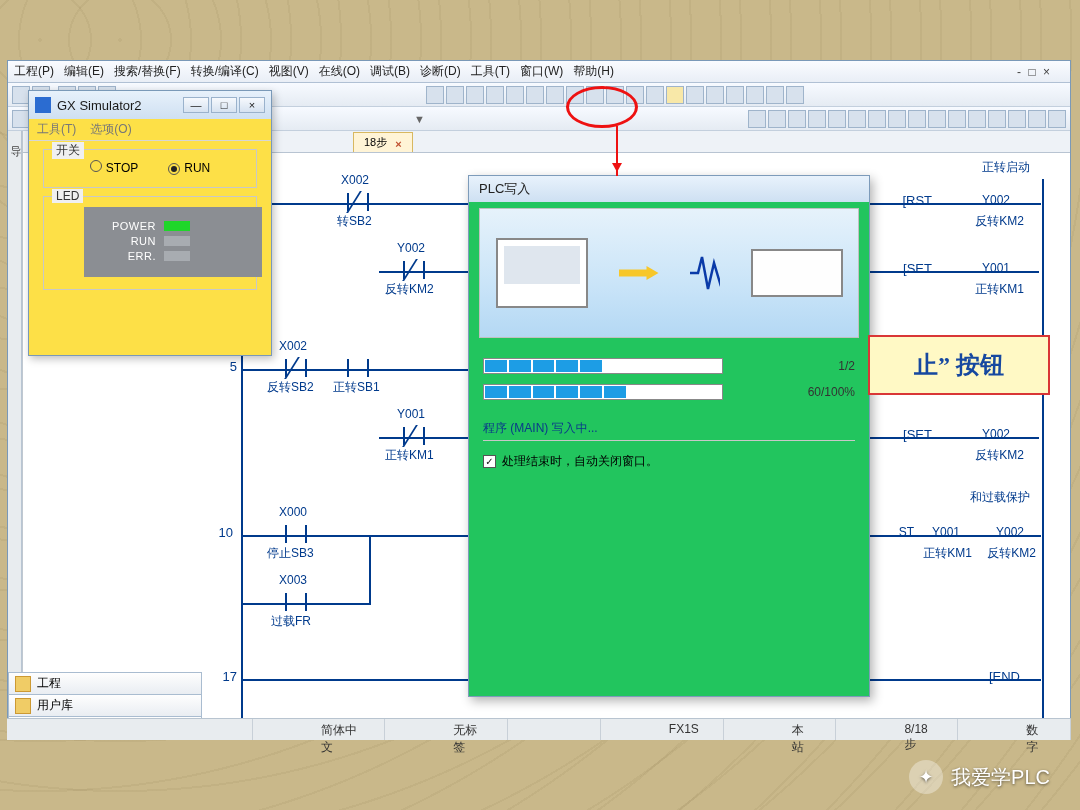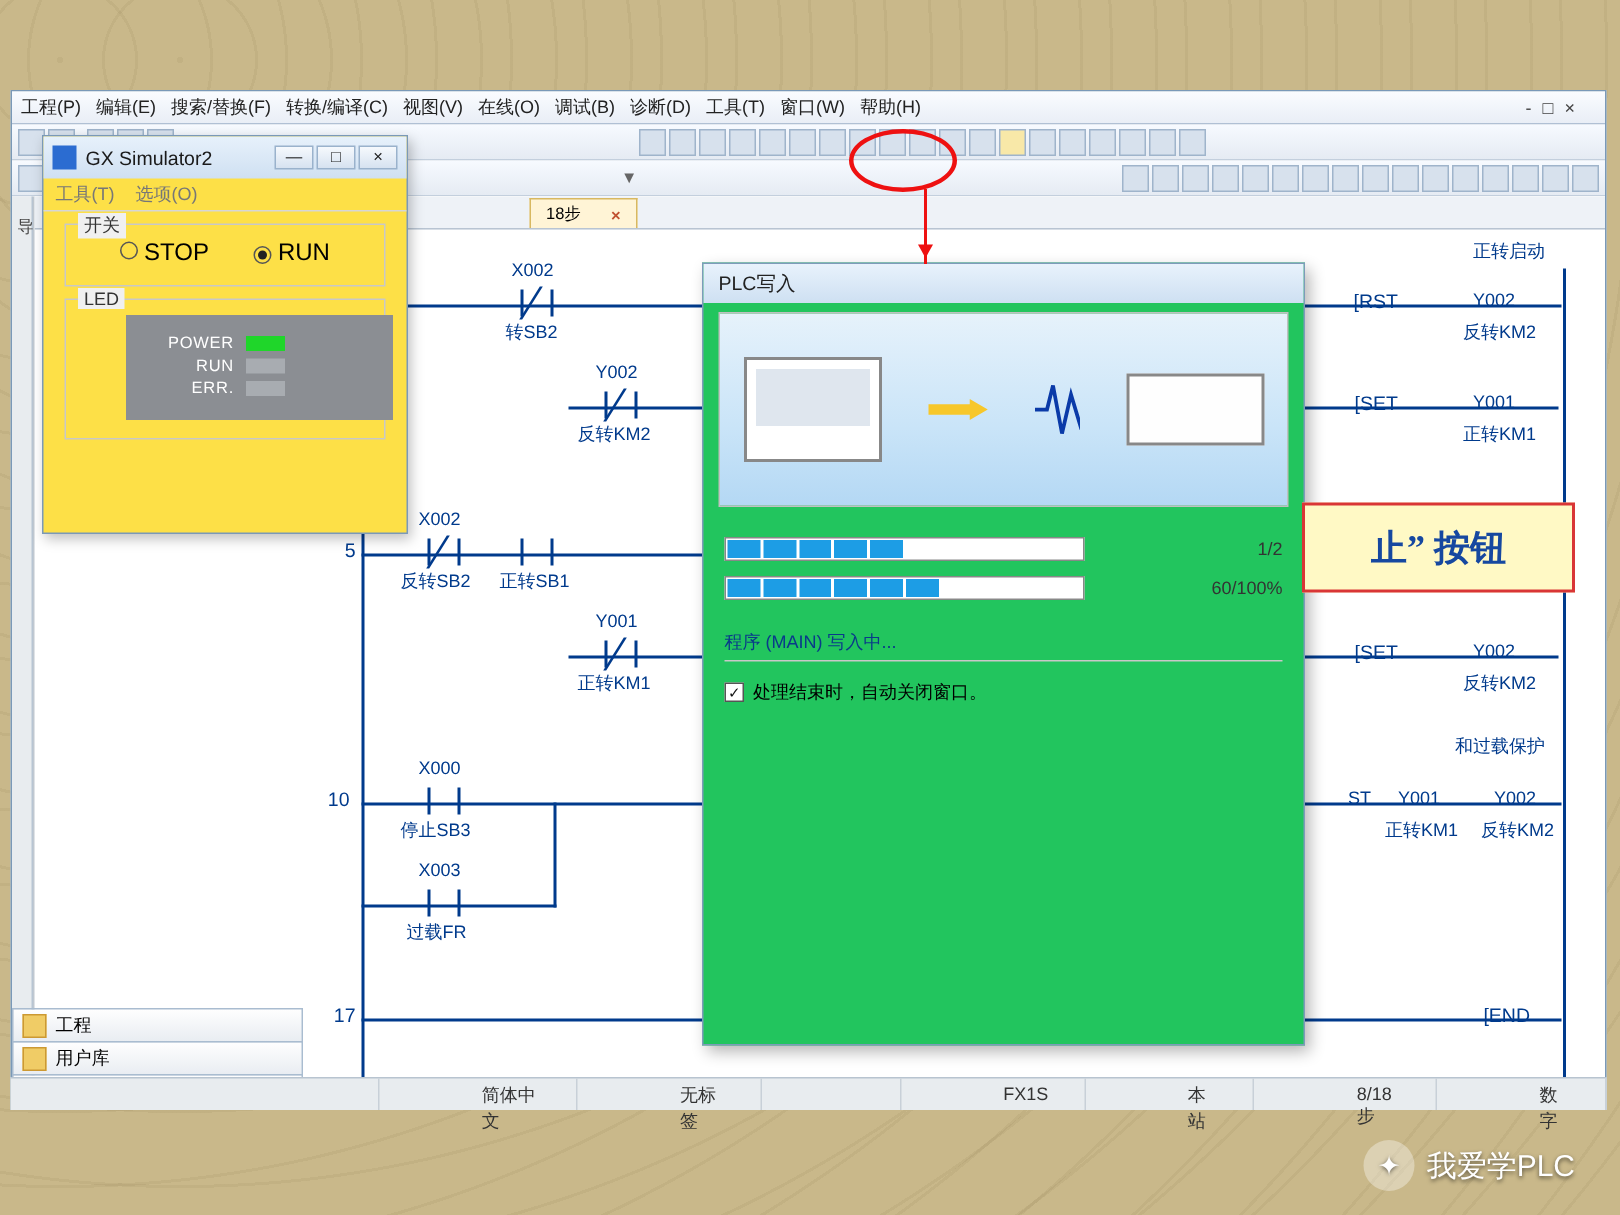--- a/index.html
+++ b/index.html
@@ -23,21 +23,21 @@
 
 .app-body { flex:1; display:flex; position:relative; background:#fff;}
 .left-col { width: 14px; background:#e8ecef; border-right:1px solid #b8c5d3; writing-mode: vertical-lr; font-size:11px; color:#444; padding-top:6px;}
 .nav-panel { position:absolute; left:0; bottom:0; width:194px;}
 .nav-item { height:23px; background:linear-gradient(#fefefe,#e9edf2); border:1px solid #a9bcd0; margin-top:-1px; display:flex; align-items:center; font-size:12px; padding-left:6px; gap:6px;}
 .nav-item .nico{width:16px;height:16px;background:#f0cc66;border:1px solid #cc9933;}
 .nav-item:nth-child(3) .nico{background:#66c070;border-color:#3a8a44;}
 
 .ladder-area { flex:1; position:relative; background:#fff; overflow:hidden; border-left:1px solid #c0c8d0;}
 .tab-strip { height:22px; background:#eef2f7; border-bottom:1px solid #b8c4d2; display:flex; align-items:flex-end; padding-left:330px;}
-.doc-tab { height:20px; padding:2px 10px; background:#fff4d6; border:1px solid #d8b860; border-bottom:none; font-size:11px; display:flex; align-items:flex-end; gap:20px;}
+.doc-tab { height:20px; padding:2px 10px; background:#fff4d6; border:1px solid #d8b860; border-bottom:none; font-size:11px; display:flex; align-items:flex-end; gap:8px;}
 .doc-tab .x{color:#c05030;font-weight:bold;}
 
 .ladder { position:relative; height:100%; font-size:12px; color:#003a8c;}
 .ladder .vline{position:absolute; width:2px; background:#003a8c;}
 .ladder .hline{position:absolute; height:2px; background:#003a8c;}
 .lnum{position:absolute; font-size:13px; color:#003a8c; text-align:right; width:40px;}
 .contact{position:absolute; width:22px; height:18px; border-left:2px solid #003a8c; border-right:2px solid #003a8c;}
 .contact.nc:after{content:"";position:absolute;left:4px;top:-2px;width:14px;height:22px;border-left:2px solid #003a8c;transform:skewX(-32deg);}
 .rlabel{position:absolute; font-size:12px; color:#003a8c;}
 .coil-open{position:absolute; font-size:13px; color:#003a8c;}
@@ -45,21 +45,21 @@
 
 .sim-window { position:absolute; left:28px; top:90px; width:244px; height:266px; background:#fde047; border:1px solid #7a99b8; box-shadow:2px 3px 8px rgba(0,0,0,.25); }
 .sim-title { height:28px; background:linear-gradient(#e7f1fb,#cfe0f2); display:flex; align-items:center; padding:0 6px; font-size:13px; color:#1a1a1a;}
 .sim-title .ico{width:16px;height:16px;background:#2b6cd1;margin-right:6px;}
 .sim-title .wbtns{margin-left:auto;display:flex;gap:2px;}
 .sim-title .wbtn{width:26px;height:16px;background:linear-gradient(#f6f9fd,#d6e2f0);border:1px solid #9ab2cc;font-size:11px;text-align:center;line-height:14px;}
 .sim-menus{height:22px;padding:2px 8px;font-size:12px;color:#777;display:flex;gap:14px;align-items:center;border-bottom:1px solid #d6d6d6;}
 .sim-body{padding:8px 14px;}
 .sim-group{border:1px solid #c8c8c8;padding:10px 12px 12px;position:relative;margin-bottom:8px;}
 .sim-group .legend{position:absolute;top:-8px;left:8px;background:#f0f0f0;padding:0 4px;font-size:12px;color:#333;}
-.radio-row{display:flex;gap:30px;justify-content:center;font-size:16px;align-items:center;}
+.radio-row{display:flex;gap:30px;justify-content:center;font-size:12px;align-items:center;}
 .radio{width:12px;height:12px;border:1px solid #555;border-radius:50%;display:inline-flex;align-items:center;justify-content:center;margin-right:4px;}
 .radio.on:after{content:"";width:6px;height:6px;background:#222;border-radius:50%;}
 .led-box{background:#8b8e93;padding:10px 18px 12px;width:178px;margin-left:28px;}
 .led-row{display:flex;align-items:center;margin:3px 0;}
 .led-label{color:#fff;font-size:11px;width:54px;text-align:right;margin-right:8px;letter-spacing:.5px;}
 .led-ind{width:26px;height:10px;}
 .led-ind.green{background:#1fd62a;}
 .led-ind.off{background:#a8acb1;}
 
 

